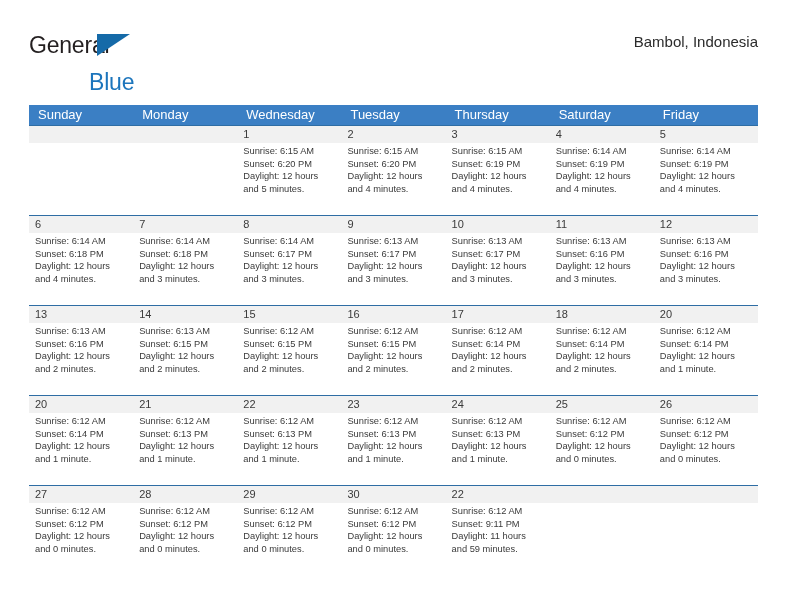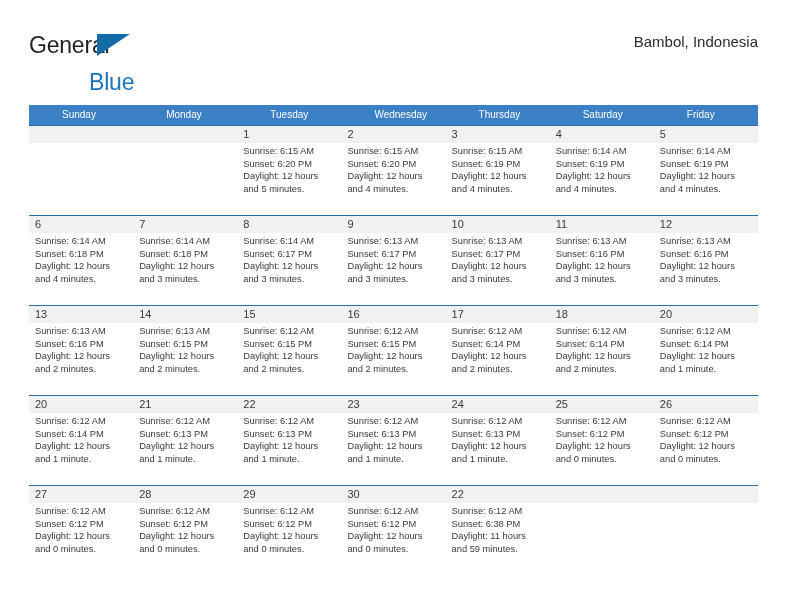--- a/index.html
+++ b/index.html
@@ -93,27 +93,26 @@
     width: 729px;
   }
   .weekhead {
     display: flex;
     background: #3b7fc4;
     height: 20px;
   }
   .weekhead .wh-cell {
     flex: 1 1 0;
     color: #ffffff;
-    font-size: 10px;
+    font-size: 13px;
     line-height: 20px;
     padding-left: 9px;
     box-sizing: border-box;
     white-space: nowrap;
     overflow: hidden;
-    margin-left: 24px;
   }
   .week {
     display: flex;
     height: 90px;
   }
   .daycell {
     flex: 1 1 0;
     box-sizing: border-box;
     position: relative;
     border-top: 1.5px solid #2e6da4;
@@ -157,22 +156,22 @@
     <div class="titles">
       <div class="cal-subtitle">Bambol, Indonesia</div>
     </div>
 
   </div>
 
   <div class="calendar">
     <div class="weekhead">
       <div class="wh-cell">Sunday</div>
       <div class="wh-cell">Monday</div>
+      <div class="wh-cell">Wednesday</div>
       <div class="wh-cell">Tuesday</div>
-      <div class="wh-cell">Wednesday</div>
       <div class="wh-cell">Thursday</div>
       <div class="wh-cell">Saturday</div>
       <div class="wh-cell">Friday</div>
     </div>
 
     <div id="weeks-container">
         <div class="week">
           <div class="daycell">
             <div class="dayband">
               <div class="daynum"></div>
@@ -532,21 +531,21 @@
               <div>Daylight: 12 hours</div>
               <div>and 0 minutes.</div>
             </div>
           </div>
           <div class="daycell">
             <div class="dayband">
               <div class="daynum">22</div>
             </div>
             <div class="info">
               <div>Sunrise: 6:12 AM</div>
-              <div>Sunset: 6:38 PM</div>
+              <div>Sunset: 9:11 PM</div>
               <div>Daylight: 11 hours</div>
               <div>and 59 minutes.</div>
             </div>
           </div>
           <div class="daycell">
             <div class="dayband">
               <div class="daynum"></div>
             </div>
             <div class="info">
               <div></div>

